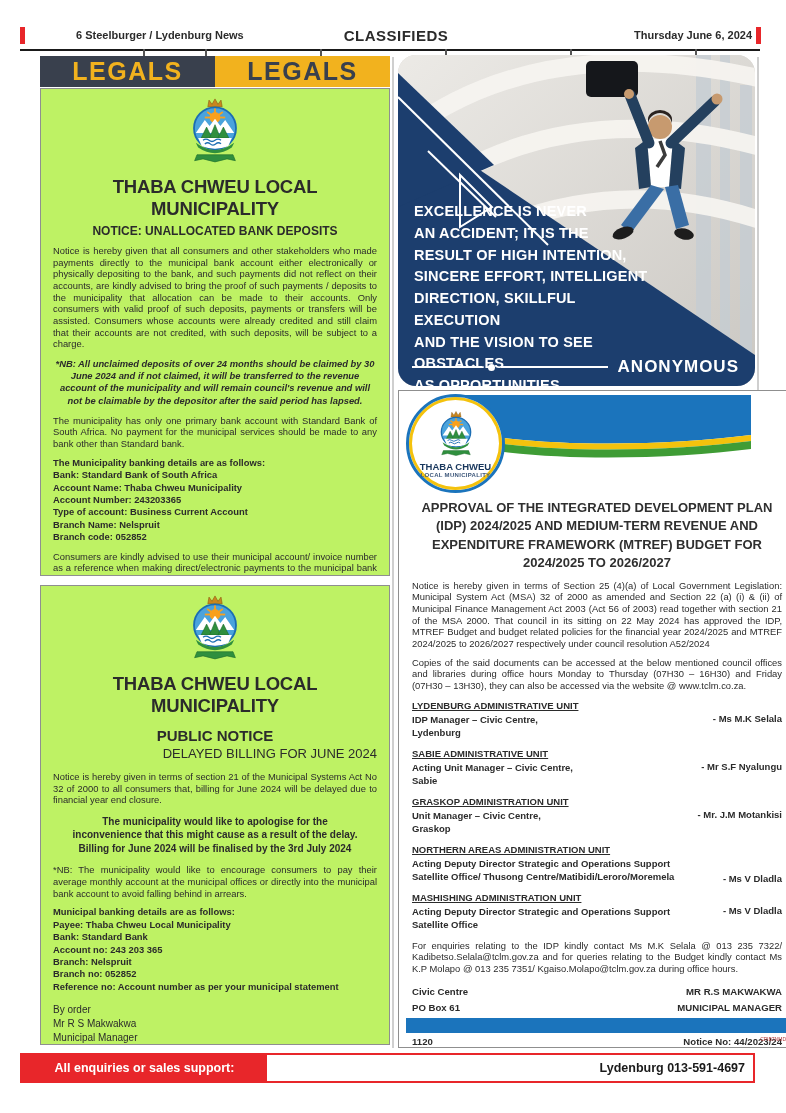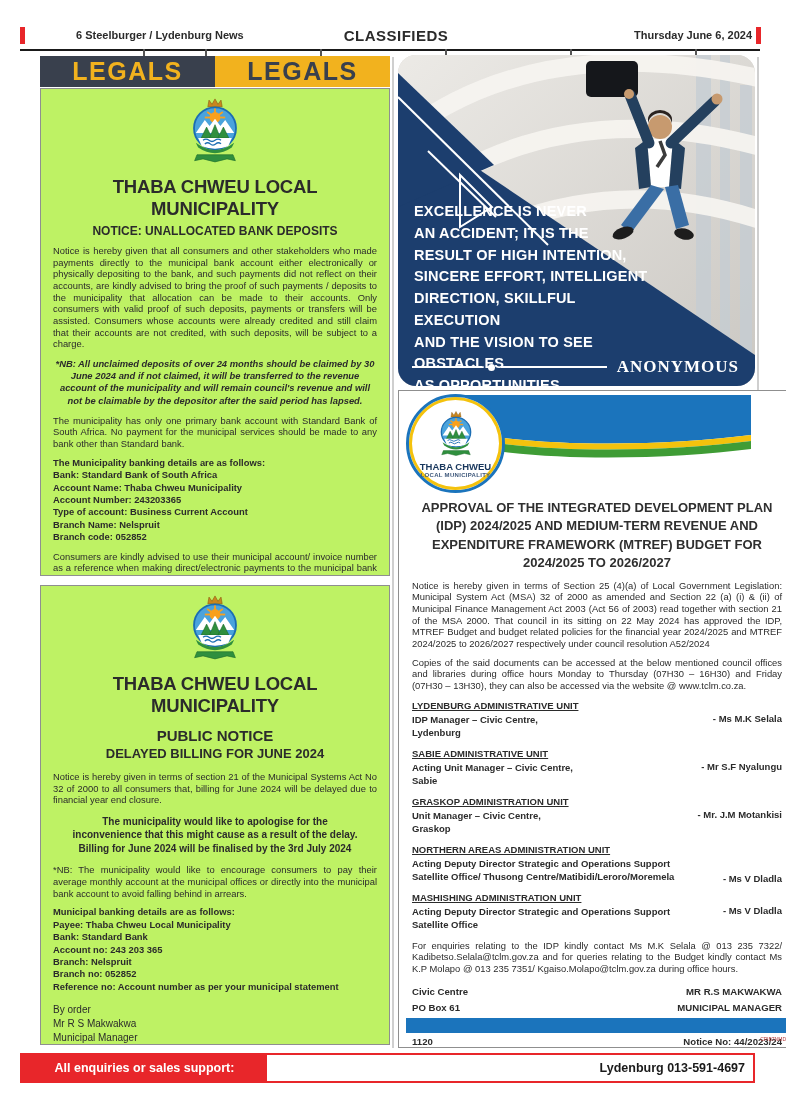--- a/index.html
+++ b/index.html
@@ -30,39 +30,39 @@
   .legal-gold { background:#f2b21e; color:#39404d; }
 
   
   .notice-box { position:absolute; background:#bef264; border:1.5px solid #8f8f8f;
                 box-sizing:border-box; padding:6px 12px; overflow:hidden; }
   .logo-center { text-align:center; margin-top:2px; }
   .muni-title { text-align:center; font-size:18.5px; font-weight:800; letter-spacing:-.2px;
                 margin:4px 0 2px; color:#2b2b2b; }
   .notice-sub { text-align:center; font-size:12px; font-weight:bold; margin:4px 0 6px; }
   .notice-sub2 { text-align:center; font-size:15px; font-weight:800; margin:10px 0 0; }
-  .notice-sub3 { text-align:center; font-size:13px; font-weight:700; margin:2px 0 10px; }
+  .notice-sub3 { text-align:right; font-size:13px; font-weight:400; margin:2px 0 10px; }
   .body-text { font-size:9.4px; line-height:1.24; text-align:justify; margin:7px 0; }
   .nb-text { font-size:9.4px; line-height:1.3; font-weight:bold; font-style:italic;
              text-align:center; margin:8px 0; }
   .apology { font-size:10px; line-height:1.35; font-weight:bold; text-align:center; margin:9px 16px; }
   .bank-block { font-size:9.4px; line-height:1.32; font-weight:bold; margin:7px 0; }
   .by-order { font-size:10px; line-height:1.4; font-weight:normal; margin:10px 0 0;
               white-space:pre-line; }
   .pre { white-space:pre-line; }
 
   
   .quote-panel { position:absolute; left:398px; top:55px; width:357px; height:331px;
                  overflow:hidden; background:#d8d5d0;border-radius:18px; }
   .quote-panel svg.scene { position:absolute; left:0; top:0; }
   .quote-text { position:absolute; left:16px; top:146px; width:250px; z-index:3;
                 color:#fff; font-weight:800; font-size:14.5px; line-height:1.5;
                 letter-spacing:.2px; white-space:pre-line; }
   .attrib-row { position:absolute; left:14px; right:16px; bottom:9px; z-index:3;
-                display:flex; align-items:center; color:#fff;font-family:Liberation Serif, serif; }
+                display:flex; align-items:center; color:#fff; }
   .attrib-line { height:2px; background:#fff; }
   .l1 { width:70px; } .l2 { flex:1; margin-right:10px; }
   .attrib-dot { width:7px; height:7px; border-radius:50%; background:#fff; margin:0 6px; }
   .attrib-name { font-size:17px; font-weight:800; letter-spacing:1px; }
 
   
   .idp-box { position:absolute; left:398px; top:390px; width:398px; height:658px;
              border:1.5px solid #8f8f8f; box-sizing:border-box; background:#fff; overflow:hidden; }
   .idp-header { position:relative; height:106px; }
   .idp-band { position:absolute; left:60px; right:0; top:4px; height:64px; }

